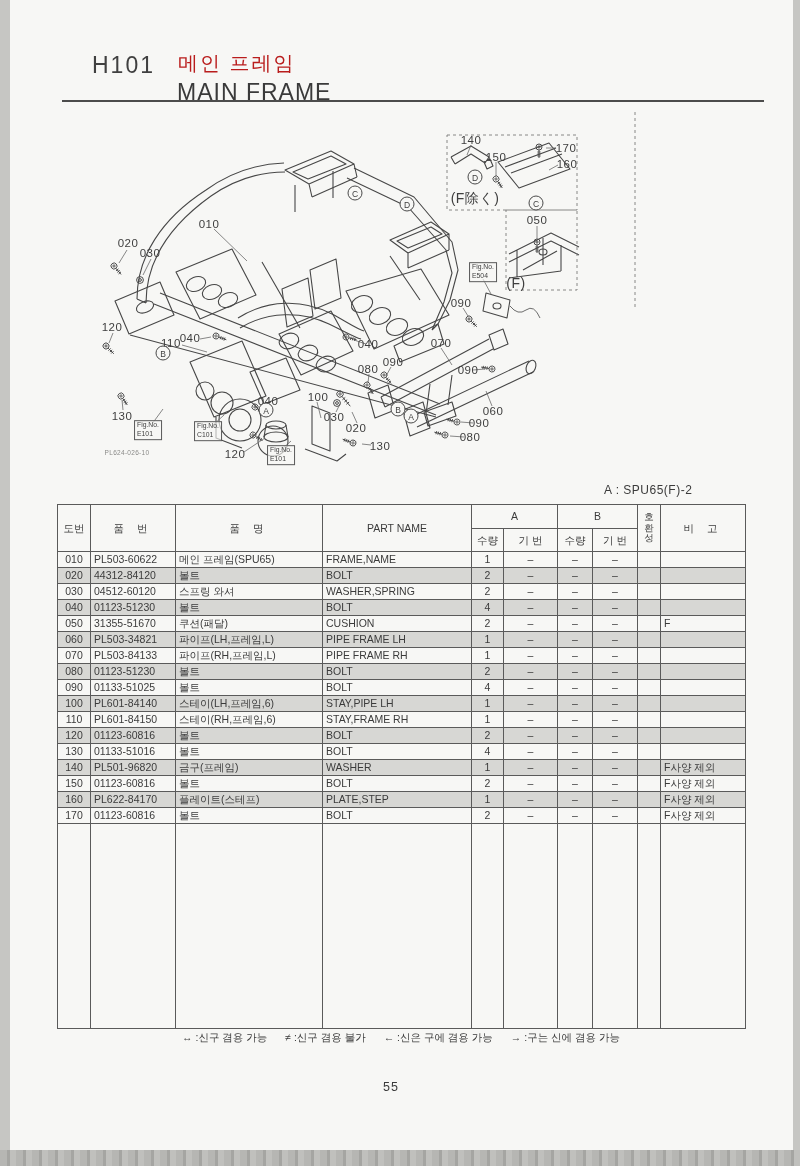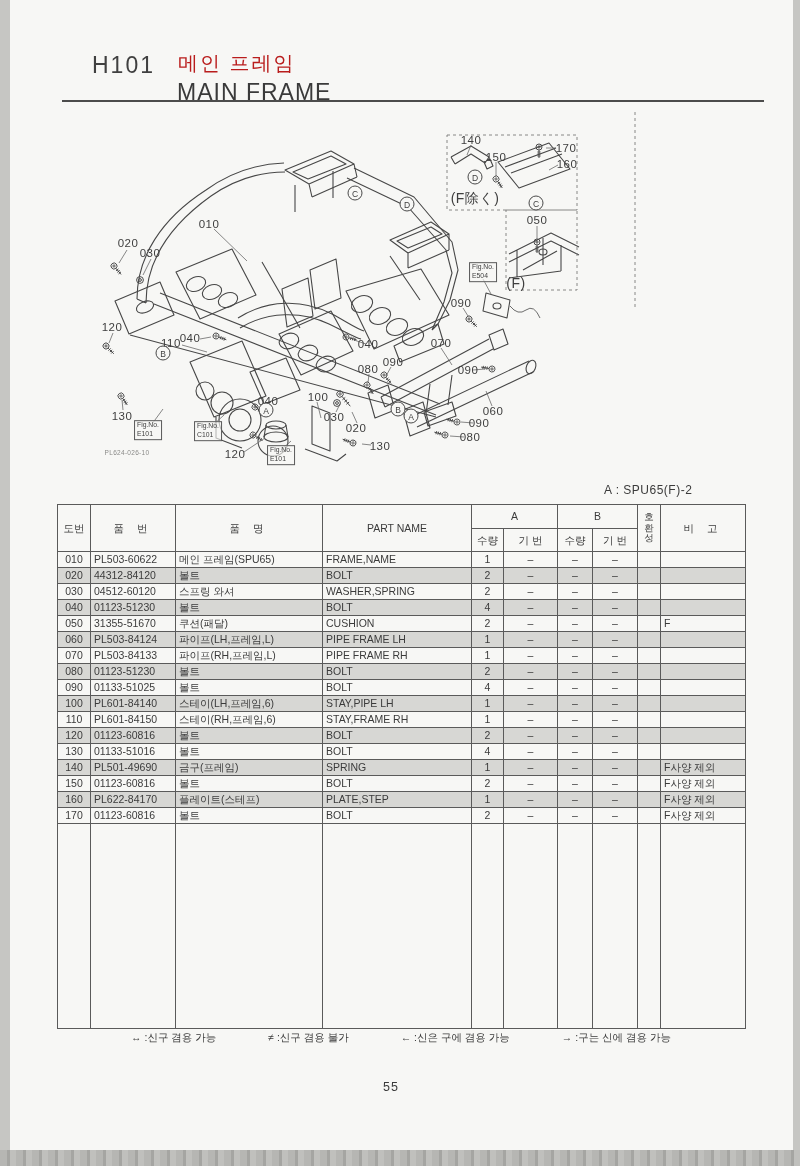--- a/index.html
+++ b/index.html
@@ -33,21 +33,21 @@
   thead tr.h2 th{height:22px}
   thead th{text-align:center}
   th.sp{letter-spacing:5px}
   th.vert{font-size:9.5px;line-height:1.15;padding:0}
   tbody tr{height:16px}
   tbody tr.shade{background:#d7d7d4}
   td.c{text-align:center}
   tr.filler{height:205px}
   tr.filler td{border-top:1px solid #5a5a5a}
   #legend{left:57px;top:1031px;width:688px;text-align:center;font-size:10.5px;white-space:nowrap}
-  #legend span{margin:0 26px}
+  #legend span{margin:0 9px}
   #page-number{left:383px;top:1080px;font-size:12.5px;letter-spacing:1px}
 </style>
 </head>
 <body>
 
 <div class="abs page"></div>
 <div class="abs bottom-strip"></div>
 
 <div class="abs" id="section-code">H101</div>
 <div class="abs" id="title-ko">메인 프레임</div>
@@ -323,21 +323,21 @@
     <td>CUSHION</td>
     <td class="c">2</td>
     <td class="c">–</td>
     <td class="c">–</td>
     <td class="c">–</td>
     <td class="c"></td>
     <td>F</td>
   </tr>
         <tr class="shade">
     <td class="c">060</td>
-    <td>PL503-84124</td>
+    <td>PL503-34821</td>
     <td>파이프(LH,프레임,L)</td>
     <td>PIPE FRAME LH</td>
     <td class="c">1</td>
     <td class="c">–</td>
     <td class="c">–</td>
     <td class="c">–</td>
     <td class="c"></td>
     <td></td>
   </tr>
         <tr>
@@ -419,23 +419,23 @@
     <td>BOLT</td>
     <td class="c">4</td>
     <td class="c">–</td>
     <td class="c">–</td>
     <td class="c">–</td>
     <td class="c"></td>
     <td></td>
   </tr>
         <tr class="shade">
     <td class="c">140</td>
-    <td>PL501-49690</td>
+    <td>PL501-96820</td>
     <td>금구(프레임)</td>
-    <td>SPRING</td>
+    <td>WASHER</td>
     <td class="c">1</td>
     <td class="c">–</td>
     <td class="c">–</td>
     <td class="c">–</td>
     <td class="c"></td>
     <td>F사양 제외</td>
   </tr>
         <tr>
     <td class="c">150</td>
     <td>01123-60816</td>

